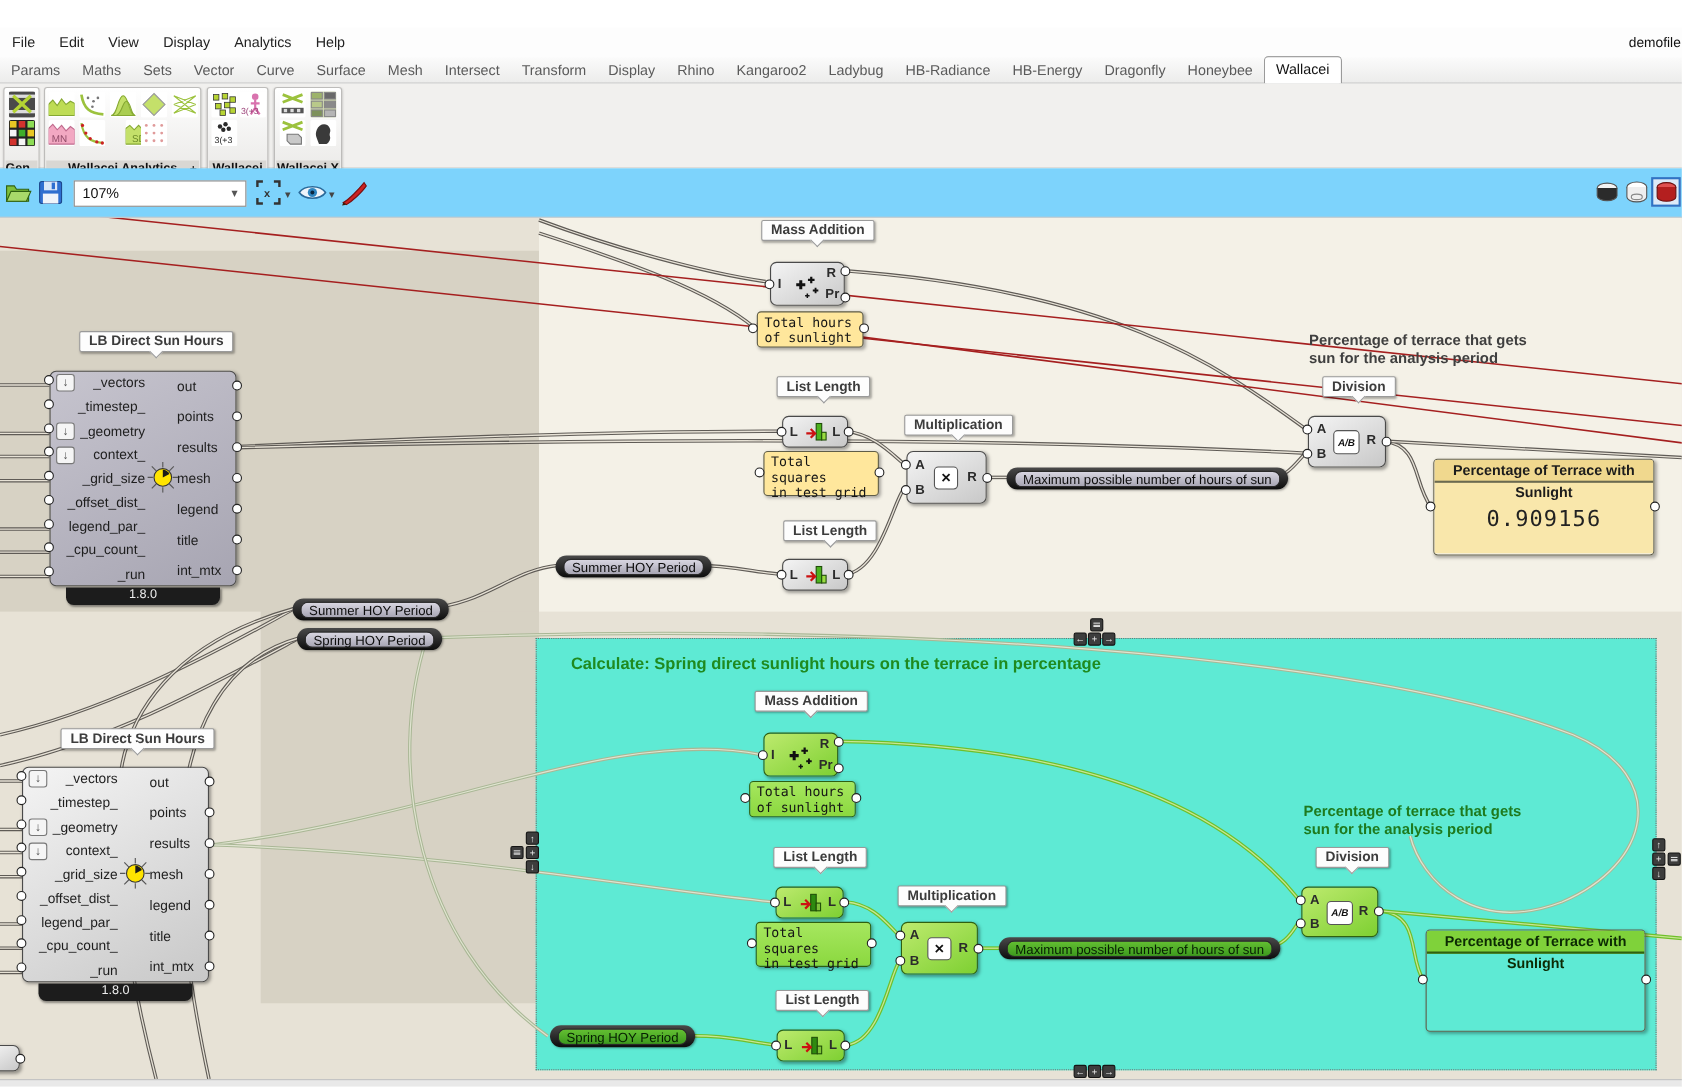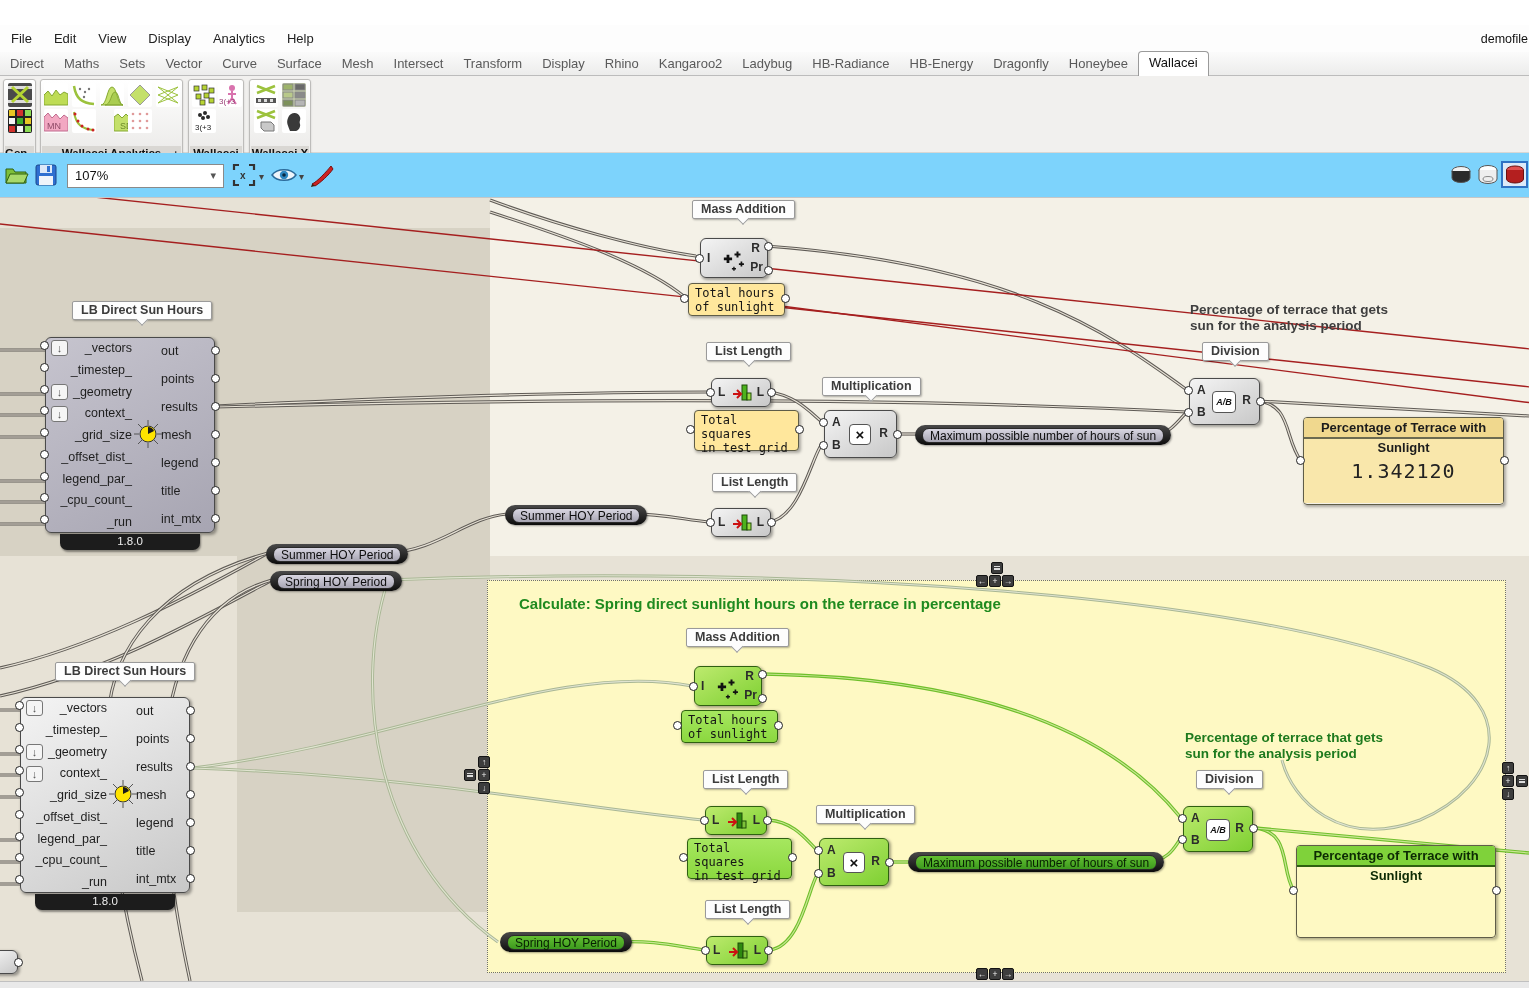--- a/index.html
+++ b/index.html
@@ -97,21 +97,21 @@
     <span class="menu">File</span>
     <span class="menu">Edit</span>
     <span class="menu">View</span>
     <span class="menu">Display</span>
     <span class="menu">Analytics</span>
     <span class="menu">Help</span>
     <span class="corner">demofile</span>
   </div>
 
   <div id="tabbar">
-    <span class="tab">Direct</span>
+    <span class="tab">Params</span>
     <span class="tab">Maths</span>
     <span class="tab">Sets</span>
     <span class="tab">Vector</span>
     <span class="tab">Curve</span>
     <span class="tab">Surface</span>
     <span class="tab">Mesh</span>
     <span class="tab">Intersect</span>
     <span class="tab">Transform</span>
     <span class="tab">Display</span>
     <span class="tab">Rhino</span>
@@ -369,21 +369,21 @@
           <path d="M2.5,5 L2.5,14 A8.5,4 0 0 0 19.5,14 L19.5,5" fill="#b41f1f" stroke="#6a1010"></path>
         </svg>
       </div>
   </div>
 
   <div id="canvas" class="gridbg">
 
     <div class="region gridbg" style="left:490px;top:0;width:1039px;height:358px;background:rgba(255,253,245,.55);"></div>
     <div class="region" style="left:0;top:30px;width:490px;height:328px;background:rgba(80,68,40,.10);"></div>
     <div class="region" style="left:237px;top:358px;width:253px;height:356px;background:rgba(80,68,40,.10);"></div>
-    <div class="region gridbg" style="left:487px;top:382px;width:1019px;height:393px;background:#fef9c3;border:1.5px dotted #6f6f6f;text-decoration:underline;">
+    <div class="region gridbg" style="left:487px;top:382px;width:1019px;height:393px;background:#5eead4;border:1.5px dotted #6f6f6f;text-decoration:underline;">
       <div class="gtitle" style="left:31px;top:14px;">Calculate: Spring direct sunlight hours on the terrace in percentage</div>
     </div>
 
     <svg id="wires" width="1529" height="783">
       <defs>
         <path id="w1" d="M490,2 C560,28 640,50 696,58"></path>
         <path id="w2" d="M490,14 C570,40 645,66 686,100"></path>
         <path id="w3" d="M766,48 C1010,66 1105,132 1187,192"></path>
         <path id="w4" d="M215,208 C450,197 600,194 709,194"></path>
         <path id="w5" d="M215,209 C650,198 950,202 1187,214"></path>
@@ -679,21 +679,21 @@
       <span class="plab" style="left:7px;top:26px;">B</span>
       <span class="plab" style="right:8px;top:14px;">R</span>
       <span class="opicon" style="left:22px;top:12px;width:24px;height:22px;font-size:9px;font-style:italic;">A/B</span>
       <span class="port" style="left:-6px;top:7px;"></span>
       <span class="port" style="left:-6px;top:29px;"></span>
       <span class="port" style="right:-6px;top:18px;"></span>
     </div>
 
     <div class="result" style="left:1303px;top:219px;width:201px;height:88px;">
       <div class="rtitle">Percentage of Terrace with Sunlight</div>
-      <div class="rbody" style="height:64px;">1.342120</div>
+      <div class="rbody" style="height:64px;">0.909156</div>
     </div>
     <span class="port" style="left:1296px;top:258px;"></span>
     <span class="port" style="left:1500px;top:258px;"></span>
 
     <div class="tt" style="left:686px;top:430px;">Mass Addition</div>
     <div class="comp green" style="left:694px;top:468px;width:68px;height:40px;">
       <span class="plab" style="left:6px;top:12px;">I</span>
       <span class="plab" style="right:7px;top:2px;">R</span>
       <span class="plab" style="right:4px;top:21px;">Pr</span>
       <svg style="position:absolute;left:19px;top:7px;" width="28" height="26">

